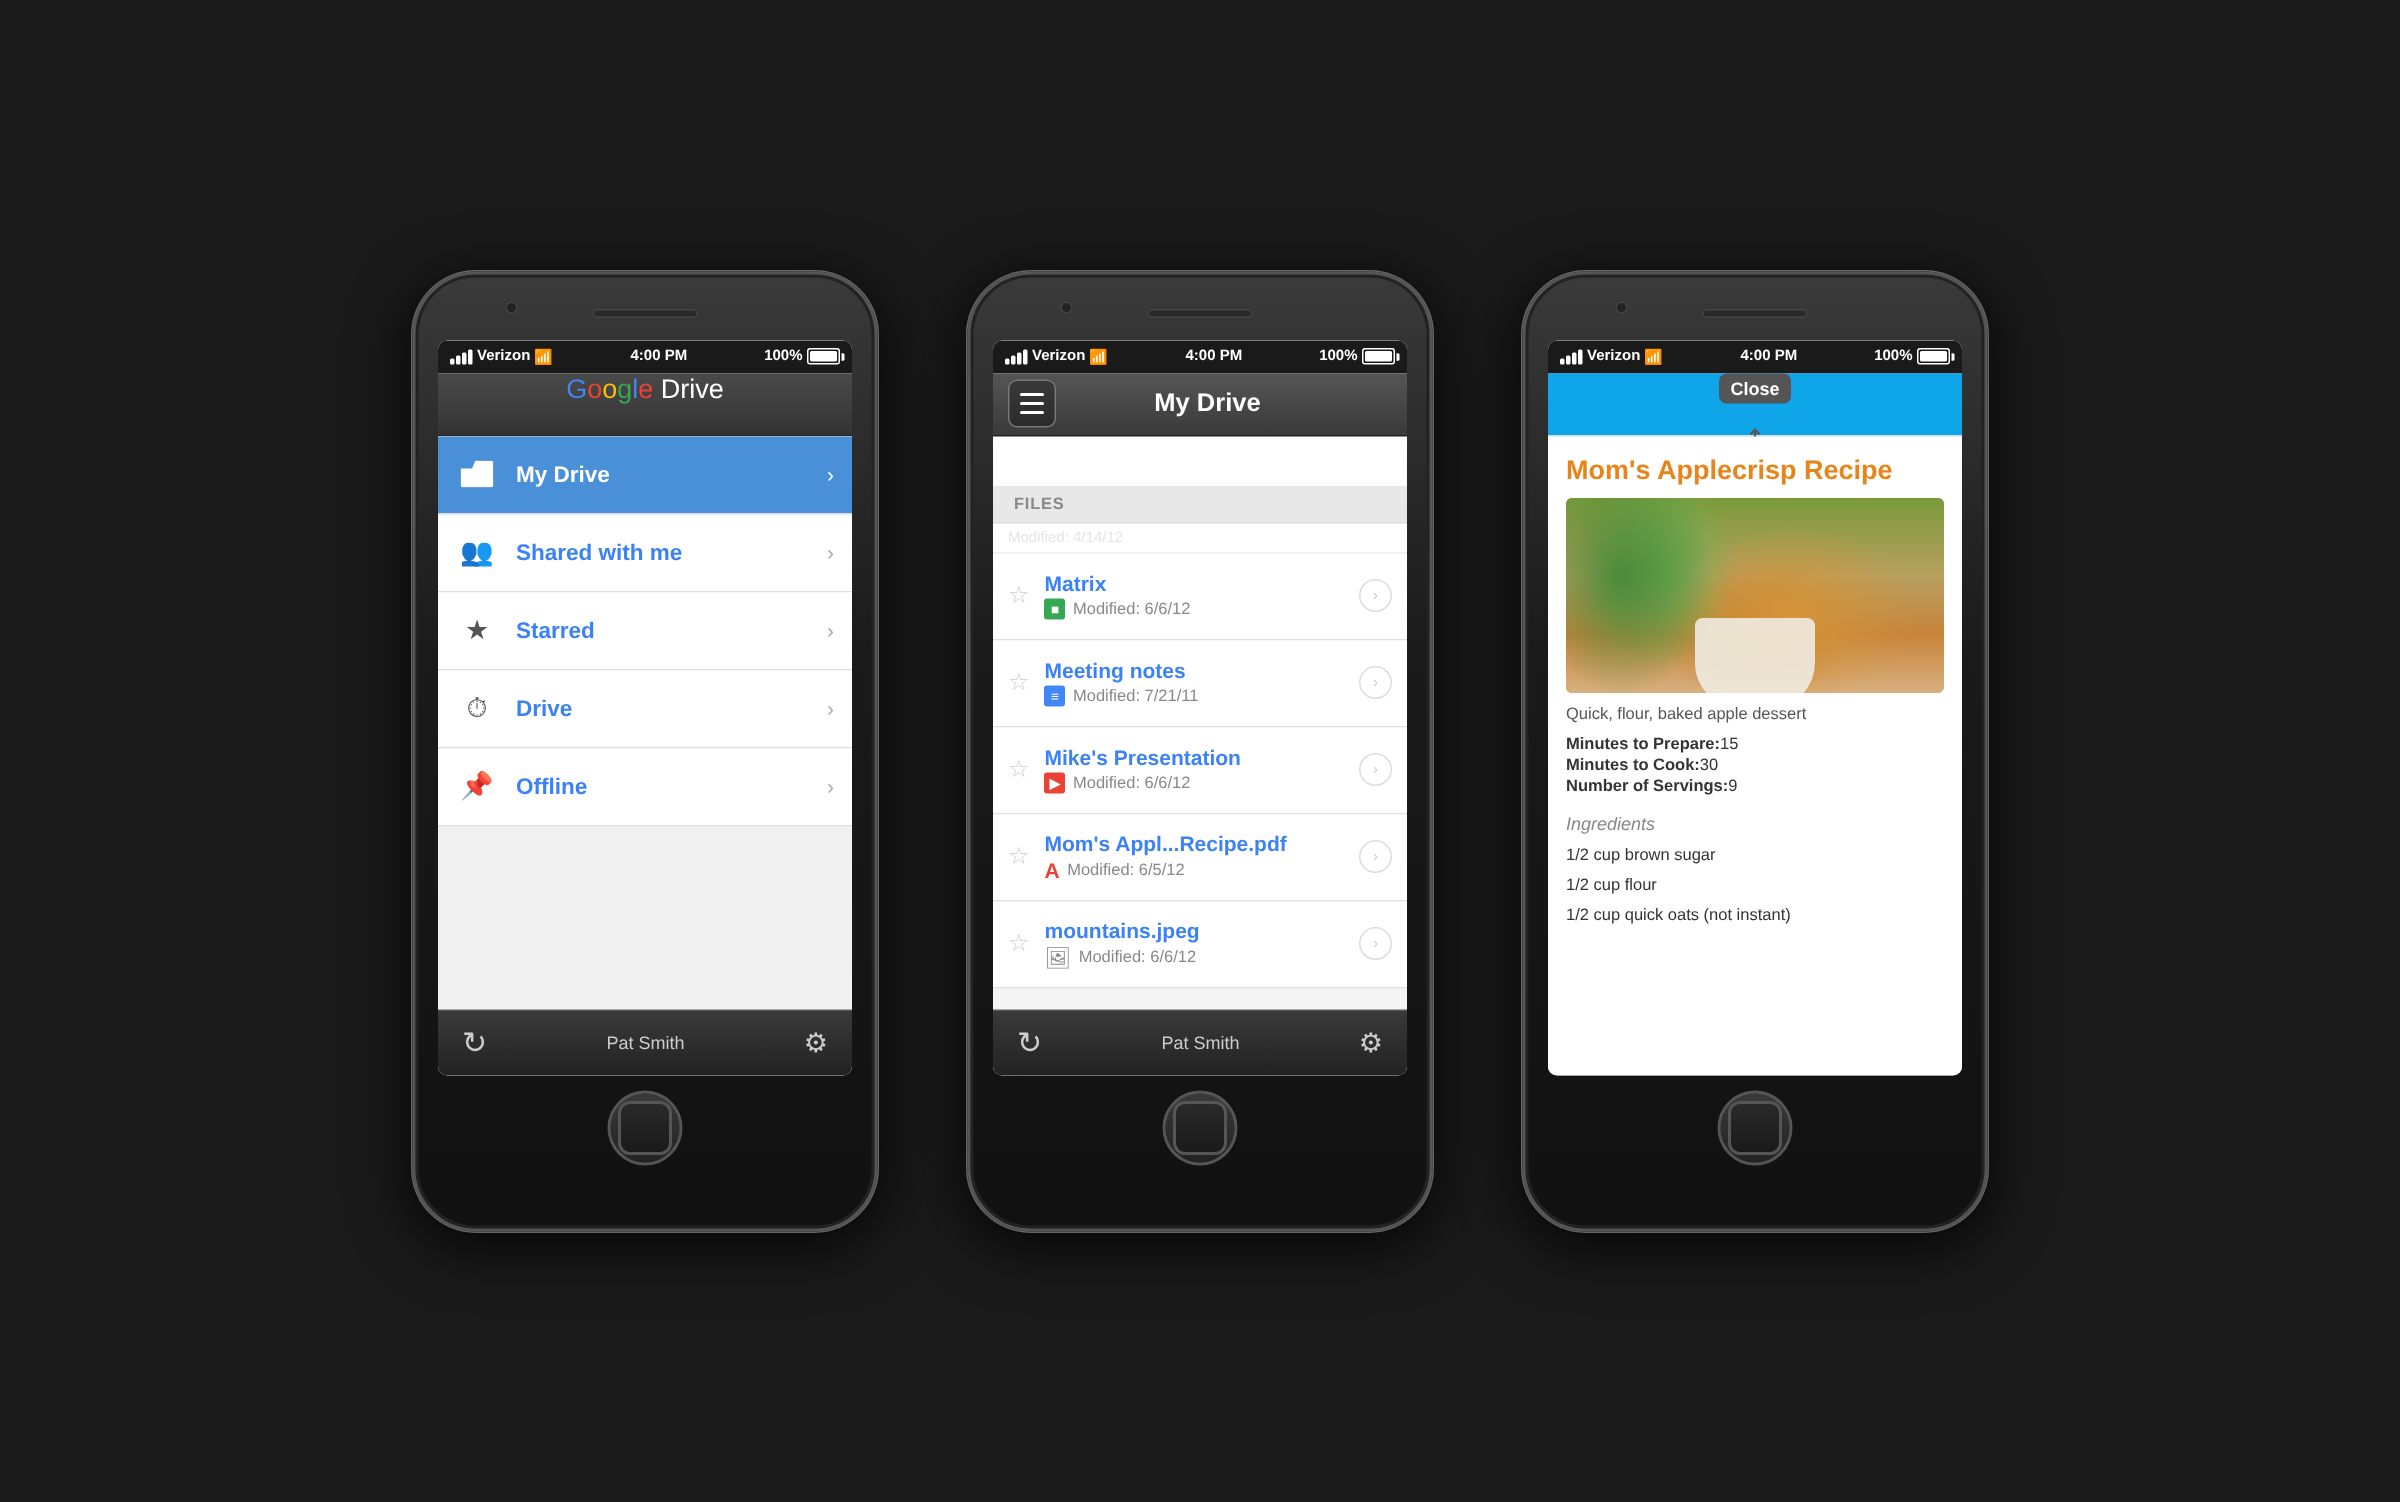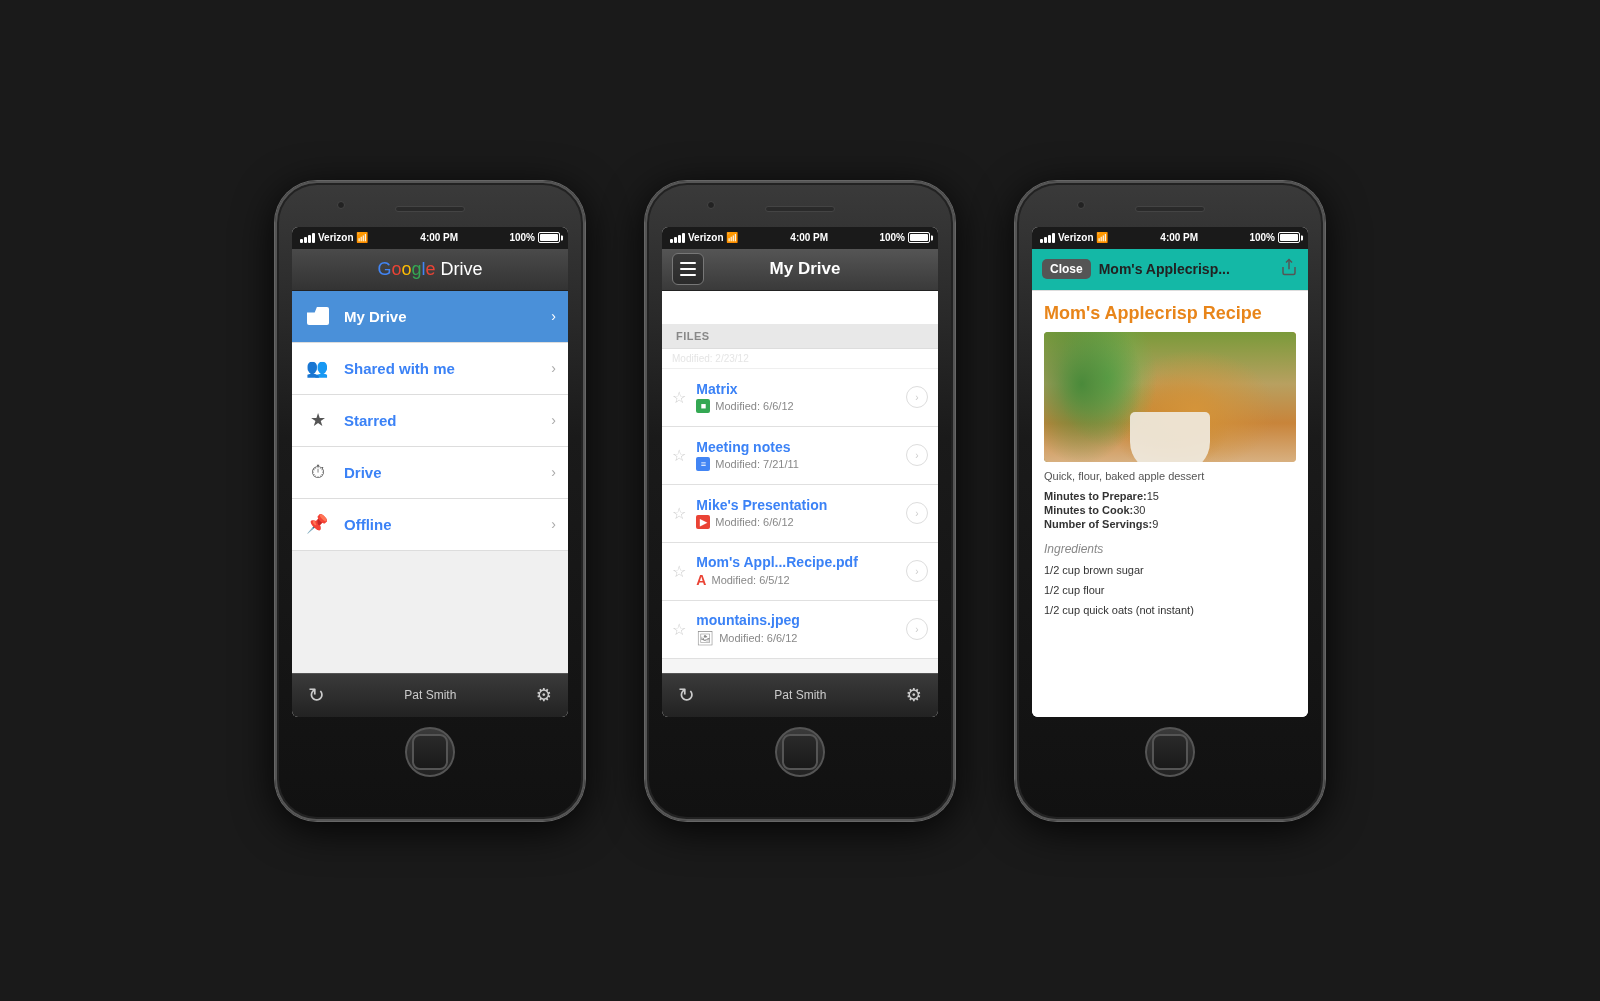--- a/index.html
+++ b/index.html
@@ -134,21 +134,20 @@
       border-radius: 8px;
       border: 2px solid #555;
       background: linear-gradient(180deg, #2a2a2a, #1a1a1a);
     }
 
     
     .phone1-header {
       background: linear-gradient(180deg, #4a4a4a 0%, #333 100%);
       height: 42px;
       display: flex;
-      align-items: center;
       justify-content: center;
       flex-shrink: 0;
       border-bottom: 1px solid #222;
     }
     .google-drive-title {
       font-size: 18px;
       color: #fff;
       font-weight: 300;
     }
     .google-drive-title .google-g {
@@ -372,28 +371,29 @@
       display: flex;
       align-items: center;
       padding: 0 10px;
       gap: 10px;
       overflow: hidden;
       opacity: 0.5;
     }
 
     
     .phone3-header {
-      background: #14b8a6;
+      background: #0ea5e9;
       height: 42px;
       display: flex;
       align-items: center;
       padding: 0 10px;
       flex-shrink: 0;
       border-bottom: 1px solid #ddd;
       gap: 8px;
+      flex-direction: column;
     }
     .close-btn {
       background: #555;
       color: #fff;
       border: none;
       border-radius: 5px;
       padding: 3px 8px;
       font-size: 12px;
       font-weight: 600;
       cursor: pointer;
@@ -608,21 +608,21 @@
           <div class="h-line"></div>
           <div class="h-line"></div>
         </div>
       </div>
       <span class="phone2-title">My Drive</span>
     </div>
 
     <div class="files-section-label">FILES</div>
 
     <div class="file-item-partial">
-      <span style="color:#ccc;font-size:10px">Modified: 2/23/12</span>
+      <span style="color:#ccc;font-size:10px">Modified: 4/14/12</span>
     </div>
 
     <div class="files-list">
 
       <div class="file-item">
         <span class="file-star">☆</span>
         <div class="file-info">
           <div class="file-name">Matrix</div>
           <div class="file-meta">
             <div class="file-type-icon file-type-sheets">■</div>

